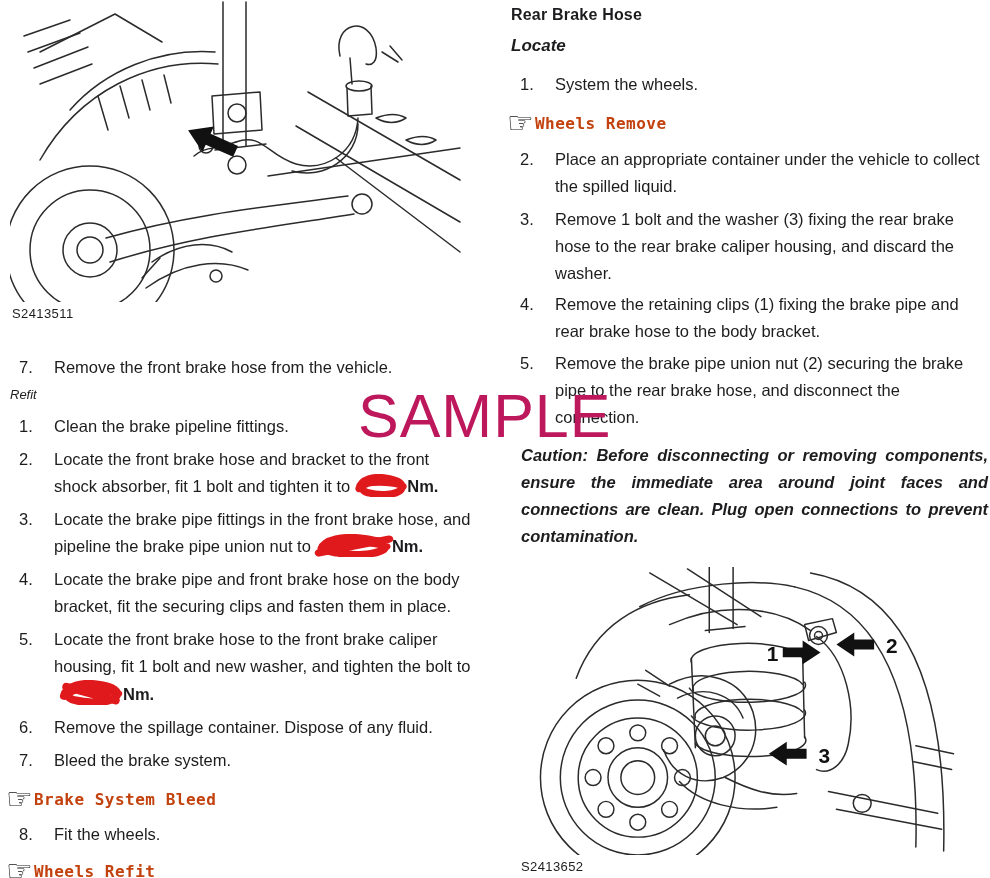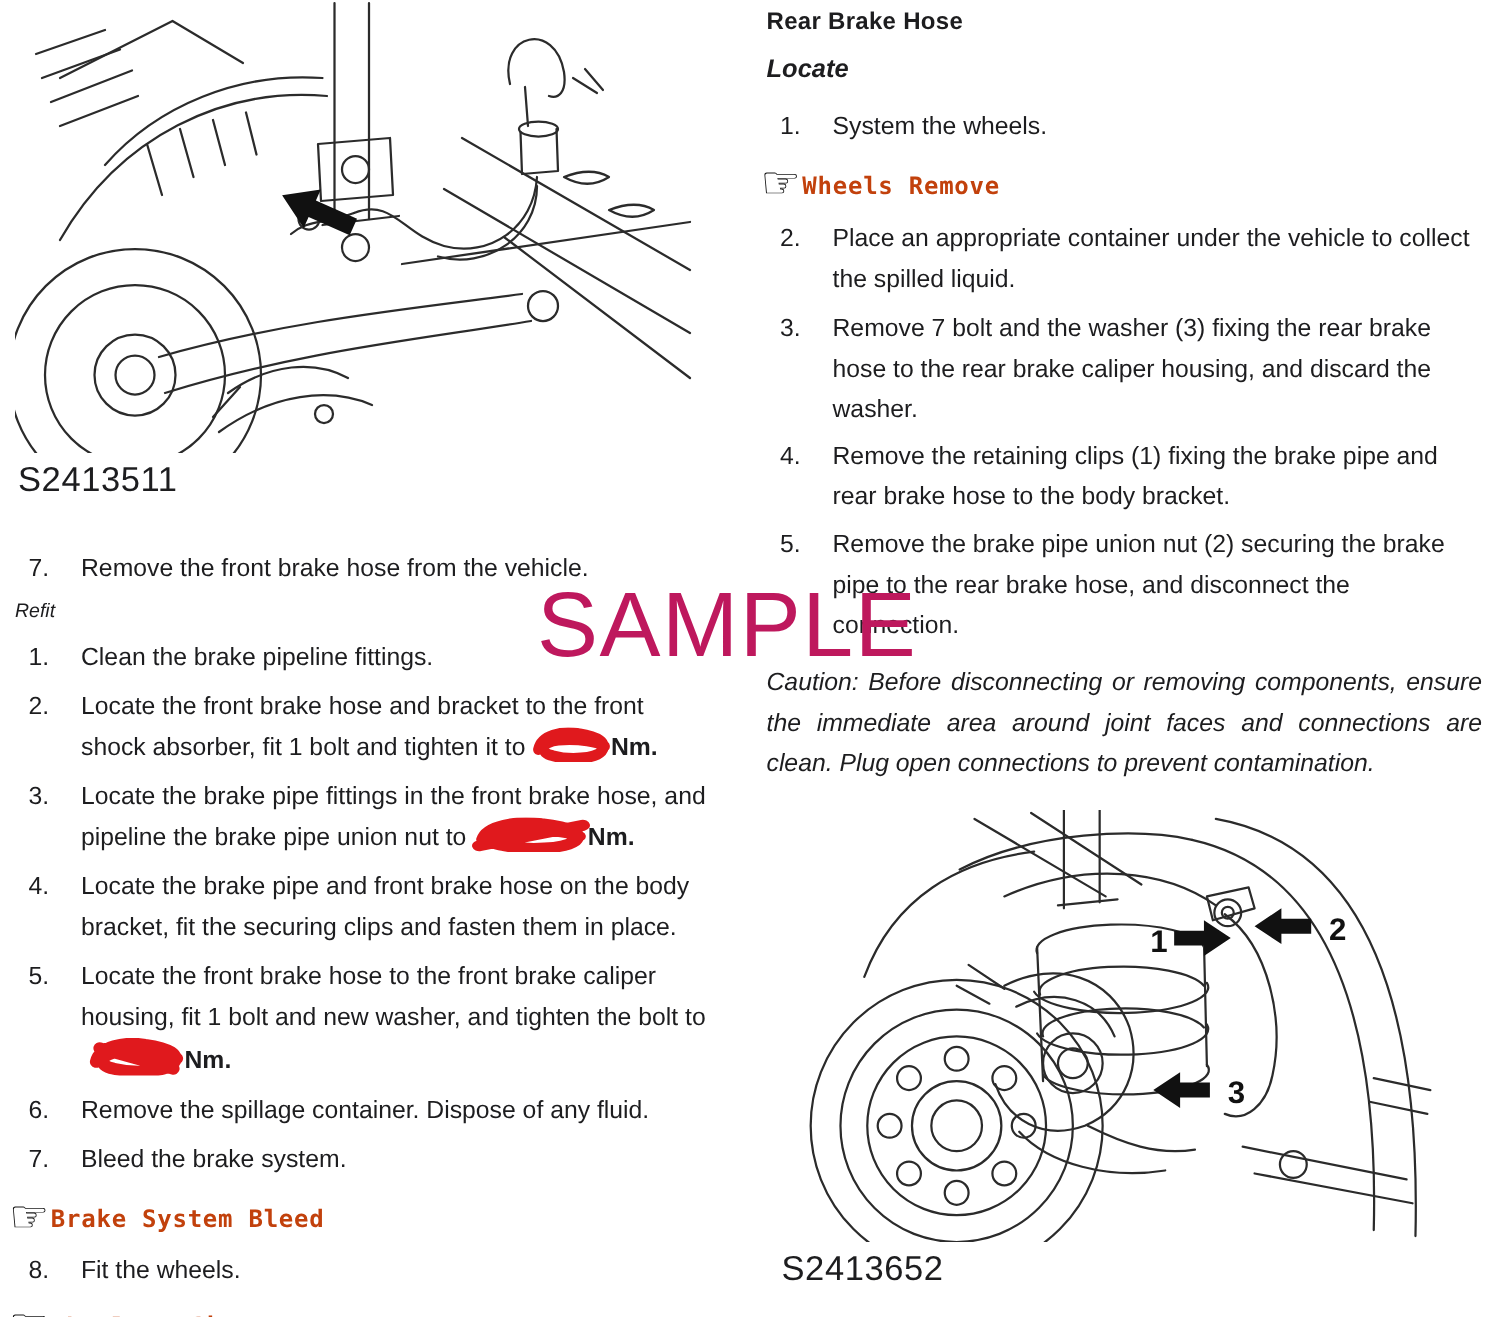--- a/index.html
+++ b/index.html
@@ -7,41 +7,41 @@
     position:relative; width:990px; height:878px;
     background:#ffffff; overflow:hidden;
     font-family:"Liberation Sans", sans-serif;
     color:#1d1d1f;
   }
   .col { position:absolute; top:0; }
   .col-left  { left:10px;  width:463px; }
   .col-right { left:511px; width:477px; top:6px; }
 
   .fig svg { display:block; }
-  .fig-label { font-size:23px; letter-spacing:.4px; margin:4px 0 0 2px; color:#1d1d1f; }
+  .fig-label { font-size:13px; letter-spacing:.4px; margin:4px 0 0 2px; color:#1d1d1f; }
 
   .step { display:flex; line-height:27px; font-size:16.5px; margin-top:6px; }
   .step .num { flex:0 0 44px; padding-left:9px; box-sizing:border-box; }
   .step .txt { flex:1; }
   .nm { font-weight:bold; }
 
   h1.title { font-size:16px; font-weight:bold; margin:0; letter-spacing:.2px; }
   h2.sub   { font-size:17px; font-weight:bold; font-style:italic; margin:12px 0 0 0; }
   h2.sub-left { font-size:13px; font-weight:normal; font-style:italic; margin:6px 0 0 0; }
 
   .xref { display:flex; align-items:flex-end; margin:8px 0 0 -4px; height:30px; }
   .hand { font-size:30px; line-height:26px; margin-right:1px; color:#141414; }
   .xref-label {
     font-family:"DejaVu Sans Mono", monospace; font-weight:bold;
     font-size:16px; letter-spacing:.5px; line-height:24px; color:#c2410c;
   }
 
   .caution {
-    font-weight:normal; font-style:italic; font-size:16.5px;
-    line-height:27px; text-align:justify; margin-top:11px;
+    font-weight:bold; font-style:italic; font-size:16.5px;
+    line-height:27px; text-align:justify; margin-top:11px;margin-left:10px;
   }
 
   .watermark {
     position:absolute; left:358px; top:381px; z-index:6;
     font-size:61px; font-weight:400; letter-spacing:1px;
     color:#be185d; pointer-events:none;
   }
 
   .scribble { display:inline-block; vertical-align:-5px; margin:0 -2px 0 3px; }
   .scribble svg { display:block; }
@@ -193,21 +193,21 @@
       <span class="xref-label">Wheels Remove</span>
     </div>
 
     <div class="step" style="margin-top:10px">
       <span class="num">2.</span>
       <span class="txt">Place an appropriate container under the vehicle to collect the spilled liquid.</span>
     </div>
 
     <div class="step">
       <span class="num">3.</span>
-      <span class="txt">Remove 7 bolt and the washer (3) fixing the rear brake hose to the rear brake caliper housing, and discard the washer.</span>
+      <span class="txt">Remove 1 bolt and the washer (3) fixing the rear brake hose to the rear brake caliper housing, and discard the washer.</span>
     </div>
 
     <div class="step" style="margin-top:4px">
       <span class="num">4.</span>
       <span class="txt">Remove the retaining clips (1) fixing the brake pipe and rear brake hose to the body bracket.</span>
     </div>
 
     <div class="step" style="margin-top:5px">
       <span class="num">5.</span>
       <span class="txt">Remove the brake pipe union nut (2) securing the brake pipe to the rear brake hose, and disconnect the connection.</span>

